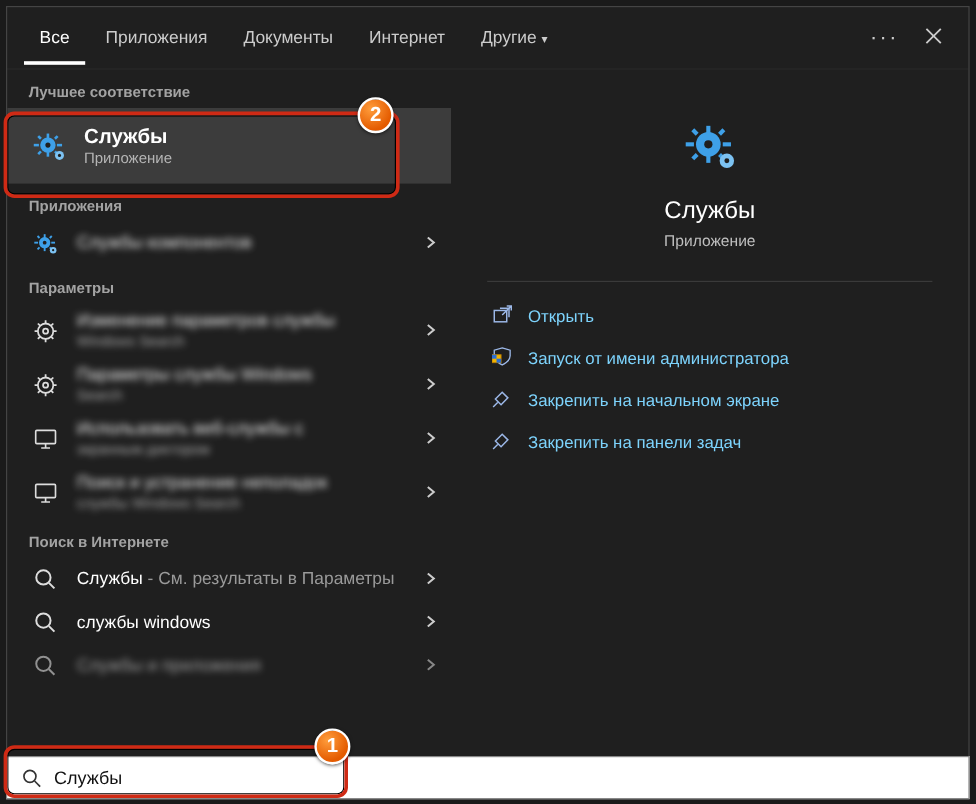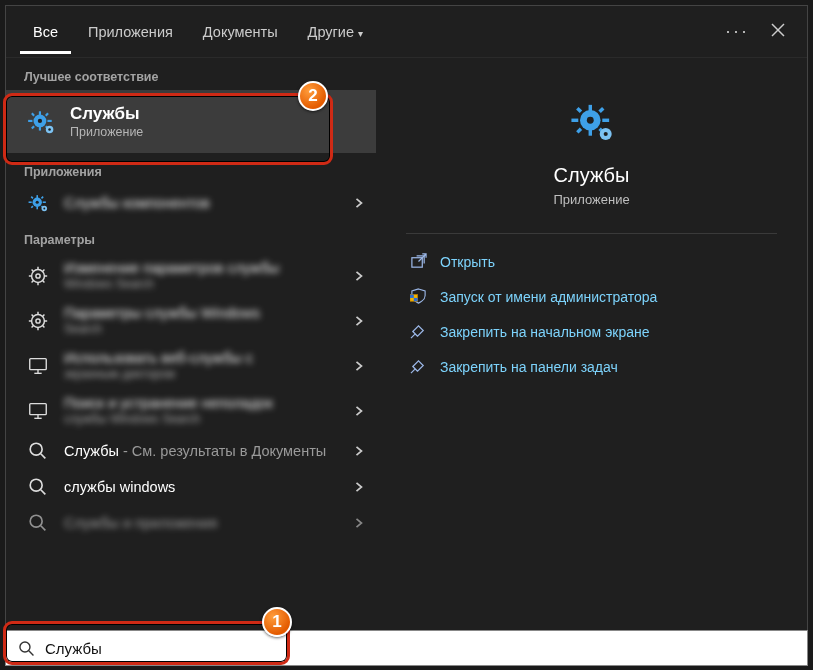--- a/index.html
+++ b/index.html
@@ -152,20 +152,21 @@
         <path d="M3 9 L9 3 L14 8 L8 14 Z M8 14 L3 9 M1 16 L5 12" fill="none" stroke="#9cb8e8" stroke-width="1.3"></path>
       </g>
   </defs>
 </svg>
 
 <div class="panel">
   <div class="tabs">
     <div class="tab active">Все</div>
     <div class="tab">Приложения</div>
     <div class="tab">Документы</div>
+    <div class="tab">Интернет</div>
     <div class="tab tab-more">Другие</div>
     <div class="win-spacer"></div>
     <div class="win-more">···</div>
     <div class="win-close"><svg viewBox="0 0 14 14">
           <line x1="1" y1="1" x2="13" y2="13"></line>
           <line x1="13" y1="1" x2="1" y2="13"></line>
         </svg></div>
   </div>
 
   <div class="content">
@@ -249,28 +250,29 @@
           </span>
         <span class="txt blurred">
             <div class="title">Поиск и устранение неполадок</div>
             <div class="sub">службы Windows Search</div>
           </span>
         <span class="chev"><svg viewBox="0 0 10 12">
               <use href="#chev"></use>
             </svg></span>
       </div>
 
+      <div class="sec-head">Поиск в Интернете</div>
       <div class="item">
         <span class="ico">
             <svg viewBox="0 0 24 24">
               <use href="#search-white"></use>
             </svg>
           </span>
         <span class="txt">
-            <div class="title"><span>Службы</span><span class="suffix"> - См. результаты в Документы</span></div>
+            <div class="title"><span>Службы</span><span class="suffix"> - См. результаты в Параметры</span></div>
           </span>
         <span class="chev"><svg viewBox="0 0 10 12">
               <use href="#chev"></use>
             </svg></span>
       </div>
       <div class="item">
         <span class="ico">
             <svg viewBox="0 0 24 24">
               <use href="#search-white"></use>
             </svg>

